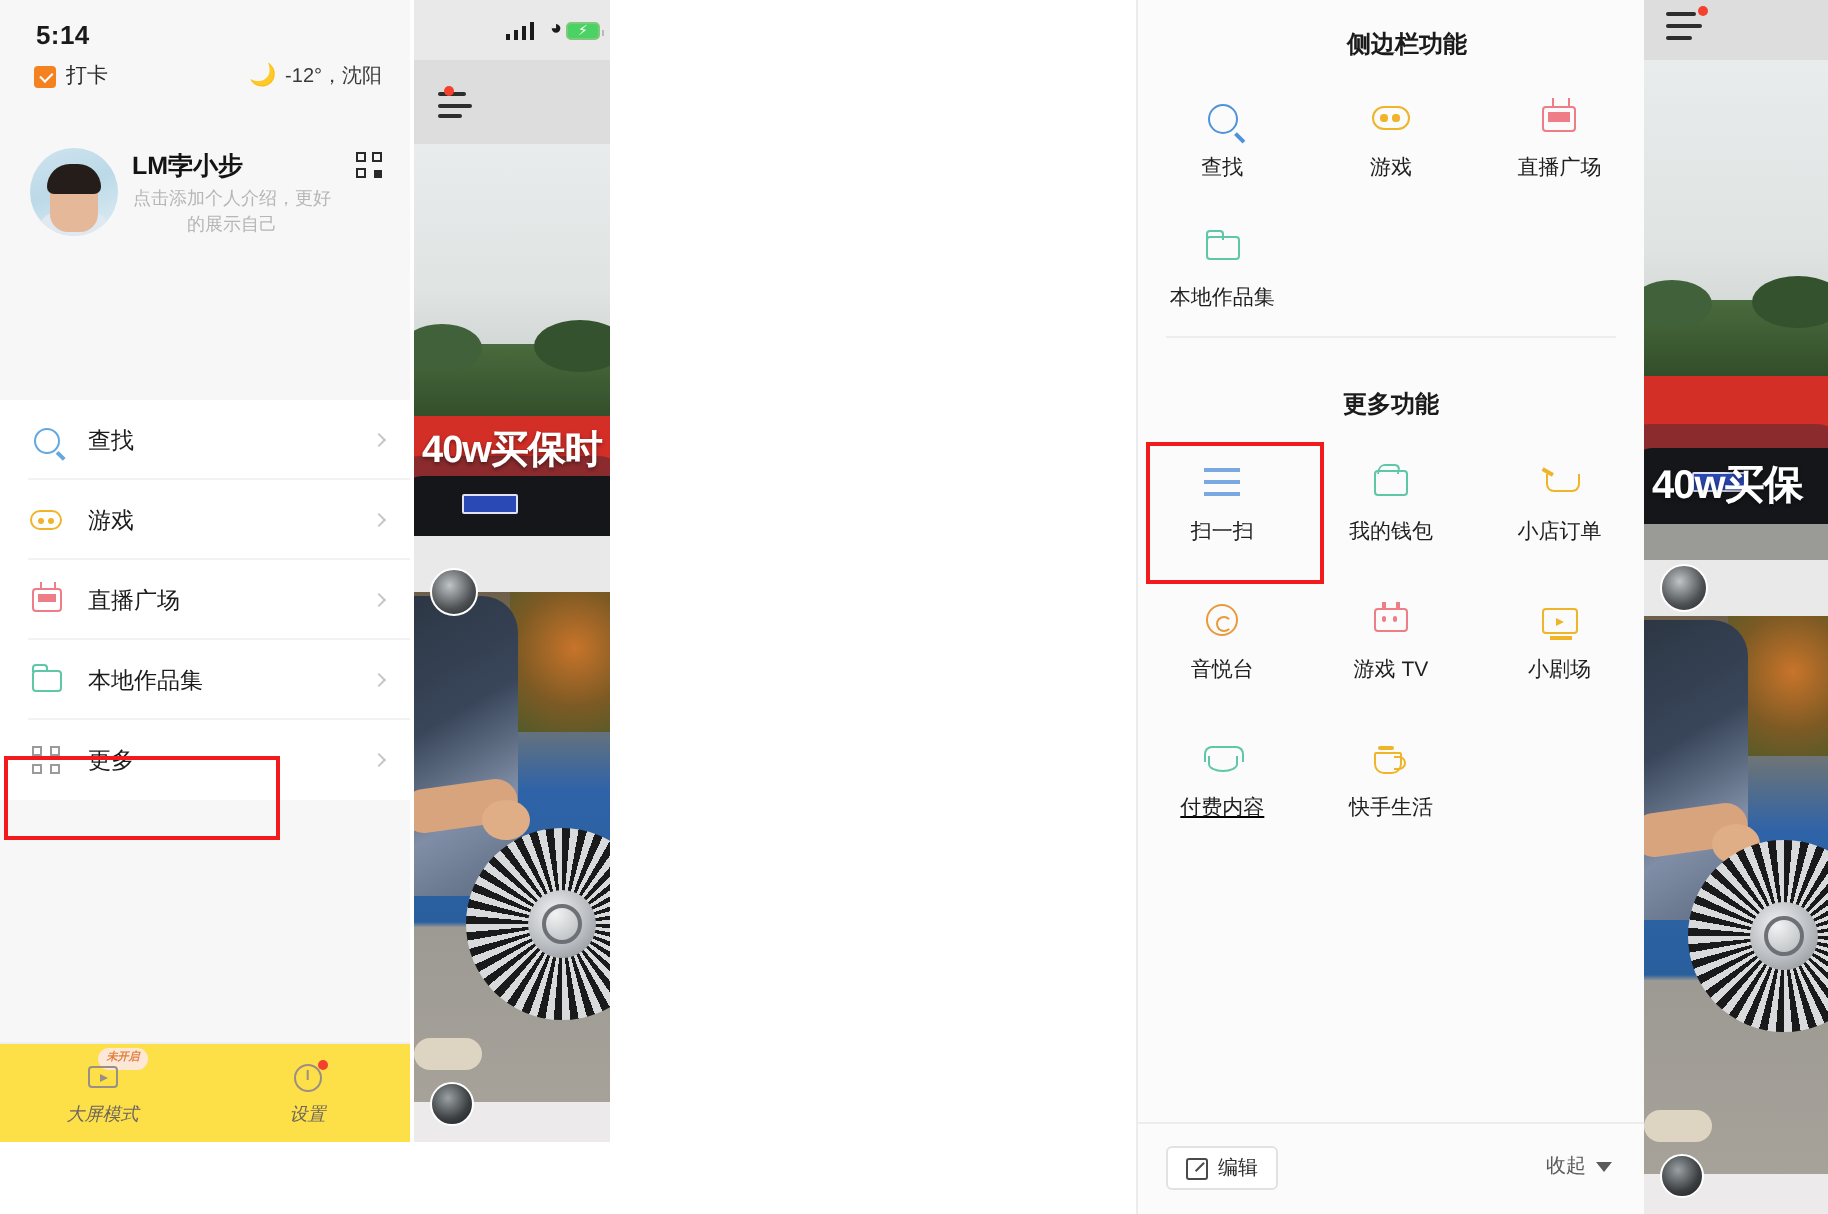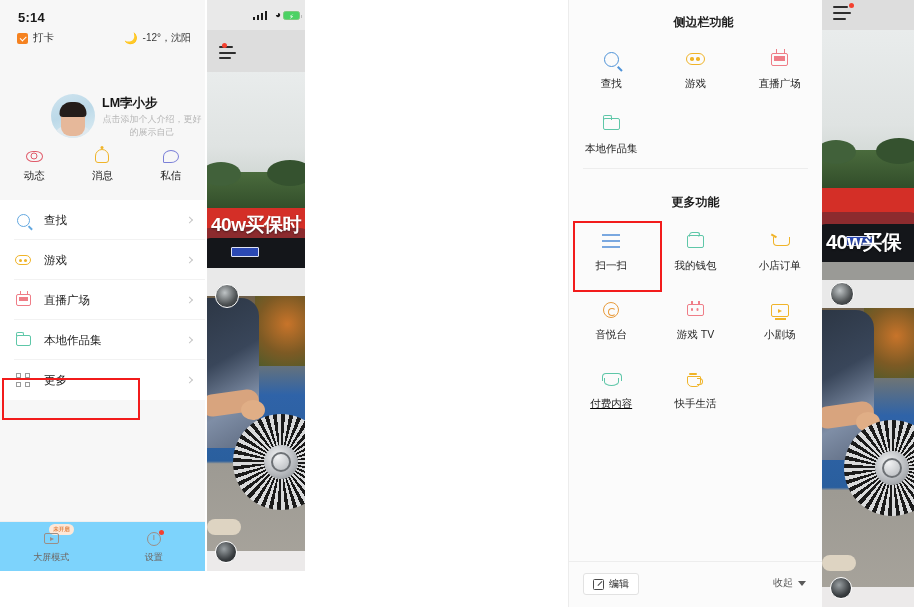--- a/index.html
+++ b/index.html
@@ -39,21 +39,21 @@
     transform:rotate(-45deg);
   }
   .checkin-txt { font-size:10.5px; color:#2b2b2b; }
   .weather {
     position:absolute; right:14px; top:0px; display:flex; align-items:center; gap:4px;
   }
   .moon { font-size:11px; color:#f5b942; line-height:1; }
   .weather-txt { font-size:10px; color:#3a3a3a; }
 
   
-  .profile { position:absolute; left:0; top:92px; width:205px; height:62px;margin-left:36px; }
+  .profile { position:absolute; left:0; top:72px; width:205px; height:62px; }
   .avatar {
     position:absolute; left:15px; top:2px; width:44px; height:44px; border-radius:50%;
     overflow:hidden; background:linear-gradient(160deg,#cfe4ef 0%,#bcd9e8 45%,#dfeef4 100%);
   }
   .avatar .face {
     position:absolute; left:50%; top:12px; transform:translateX(-50%);
     width:24px; height:30px; border-radius:11px 11px 9px 9px; background:#e6b89a;
   }
   .avatar .hair {
     position:absolute; left:50%; top:8px; transform:translateX(-50%);
@@ -123,21 +123,21 @@
   .i-more i{position:absolute;width:5px;height:5px;border:1.2px solid #9a9a9a;}
   .i-more i:nth-child(1){left:0;top:0}.i-more i:nth-child(2){right:0;top:0}
   .i-more i:nth-child(3){left:0;bottom:0}.i-more i:nth-child(4){right:0;bottom:0}
 
   .hl-left {
     position:absolute; left:2px; top:378px; width:138px; height:42px;
     border:2.5px solid #f21b1b; pointer-events:none;
   }
 
   
-  .botbar { position:absolute; left:0; bottom:0; width:205px; height:50px; background:#7dd3fc; display:flex; }
+  .botbar { position:absolute; left:0; bottom:0; width:205px; height:50px; background:#fde047; display:flex;font-style:italic; }
   .botbar:before{content:"";position:absolute;left:0;right:0;top:0;height:1px;background:#efefef;}
   .bi { flex:1; text-align:center; position:relative; padding-top:9px; }
   .bi .ic { height:17px; display:flex;align-items:center;justify-content:center; }
   .bi .lb { font-size:9px; color:#6d6560; margin-top:4px; }
   .i-tv { width:15px;height:11px;border:1.3px solid #9b8e86;border-radius:2px;position:relative;}
   .i-tv:after{content:"";position:absolute;left:5px;top:3px;border-left:4px solid #9b8e86;border-top:2.5px solid transparent;border-bottom:2.5px solid transparent;}
   .badge {
     position:absolute; left:50%; top:3px; margin-left:-2px;
     background:#fde8d8; color:#e08040; font-size:5.5px; line-height:1;
     padding:2.5px 4px; border-radius:6px; white-space:nowrap; font-weight:bold;
@@ -334,40 +334,20 @@
       <div class="uname">LM孛小步</div>
       <div class="qr">
           <i></i>
           <i></i>
           <i></i>
           <i></i>
         </div>
       <div class="bio">点击添加个人介绍，更好的展示自己</div>
     </div>
 
-    <div class="actions">
-      <div class="act">
-        <div class="ic">
-            <span class="ic-eye"></span>
-          </div>
-        <div class="lb">动态</div>
-      </div>
-      <div class="act">
-        <div class="ic">
-            <span class="ic-bell"></span>
-          </div>
-        <div class="lb">消息</div>
-      </div>
-      <div class="act">
-        <div class="ic">
-            <span class="ic-chat"></span>
-          </div>
-        <div class="lb">私信</div>
-      </div>
-    </div>
 
     <div class="menu">
       <div class="mrow">
         <span class="mico">
             <span class="i-search"></span>
           </span>
         <span class="mlabel">查找</span>
         <span class="chev"></span>
       </div>
       <div class="mrow">

